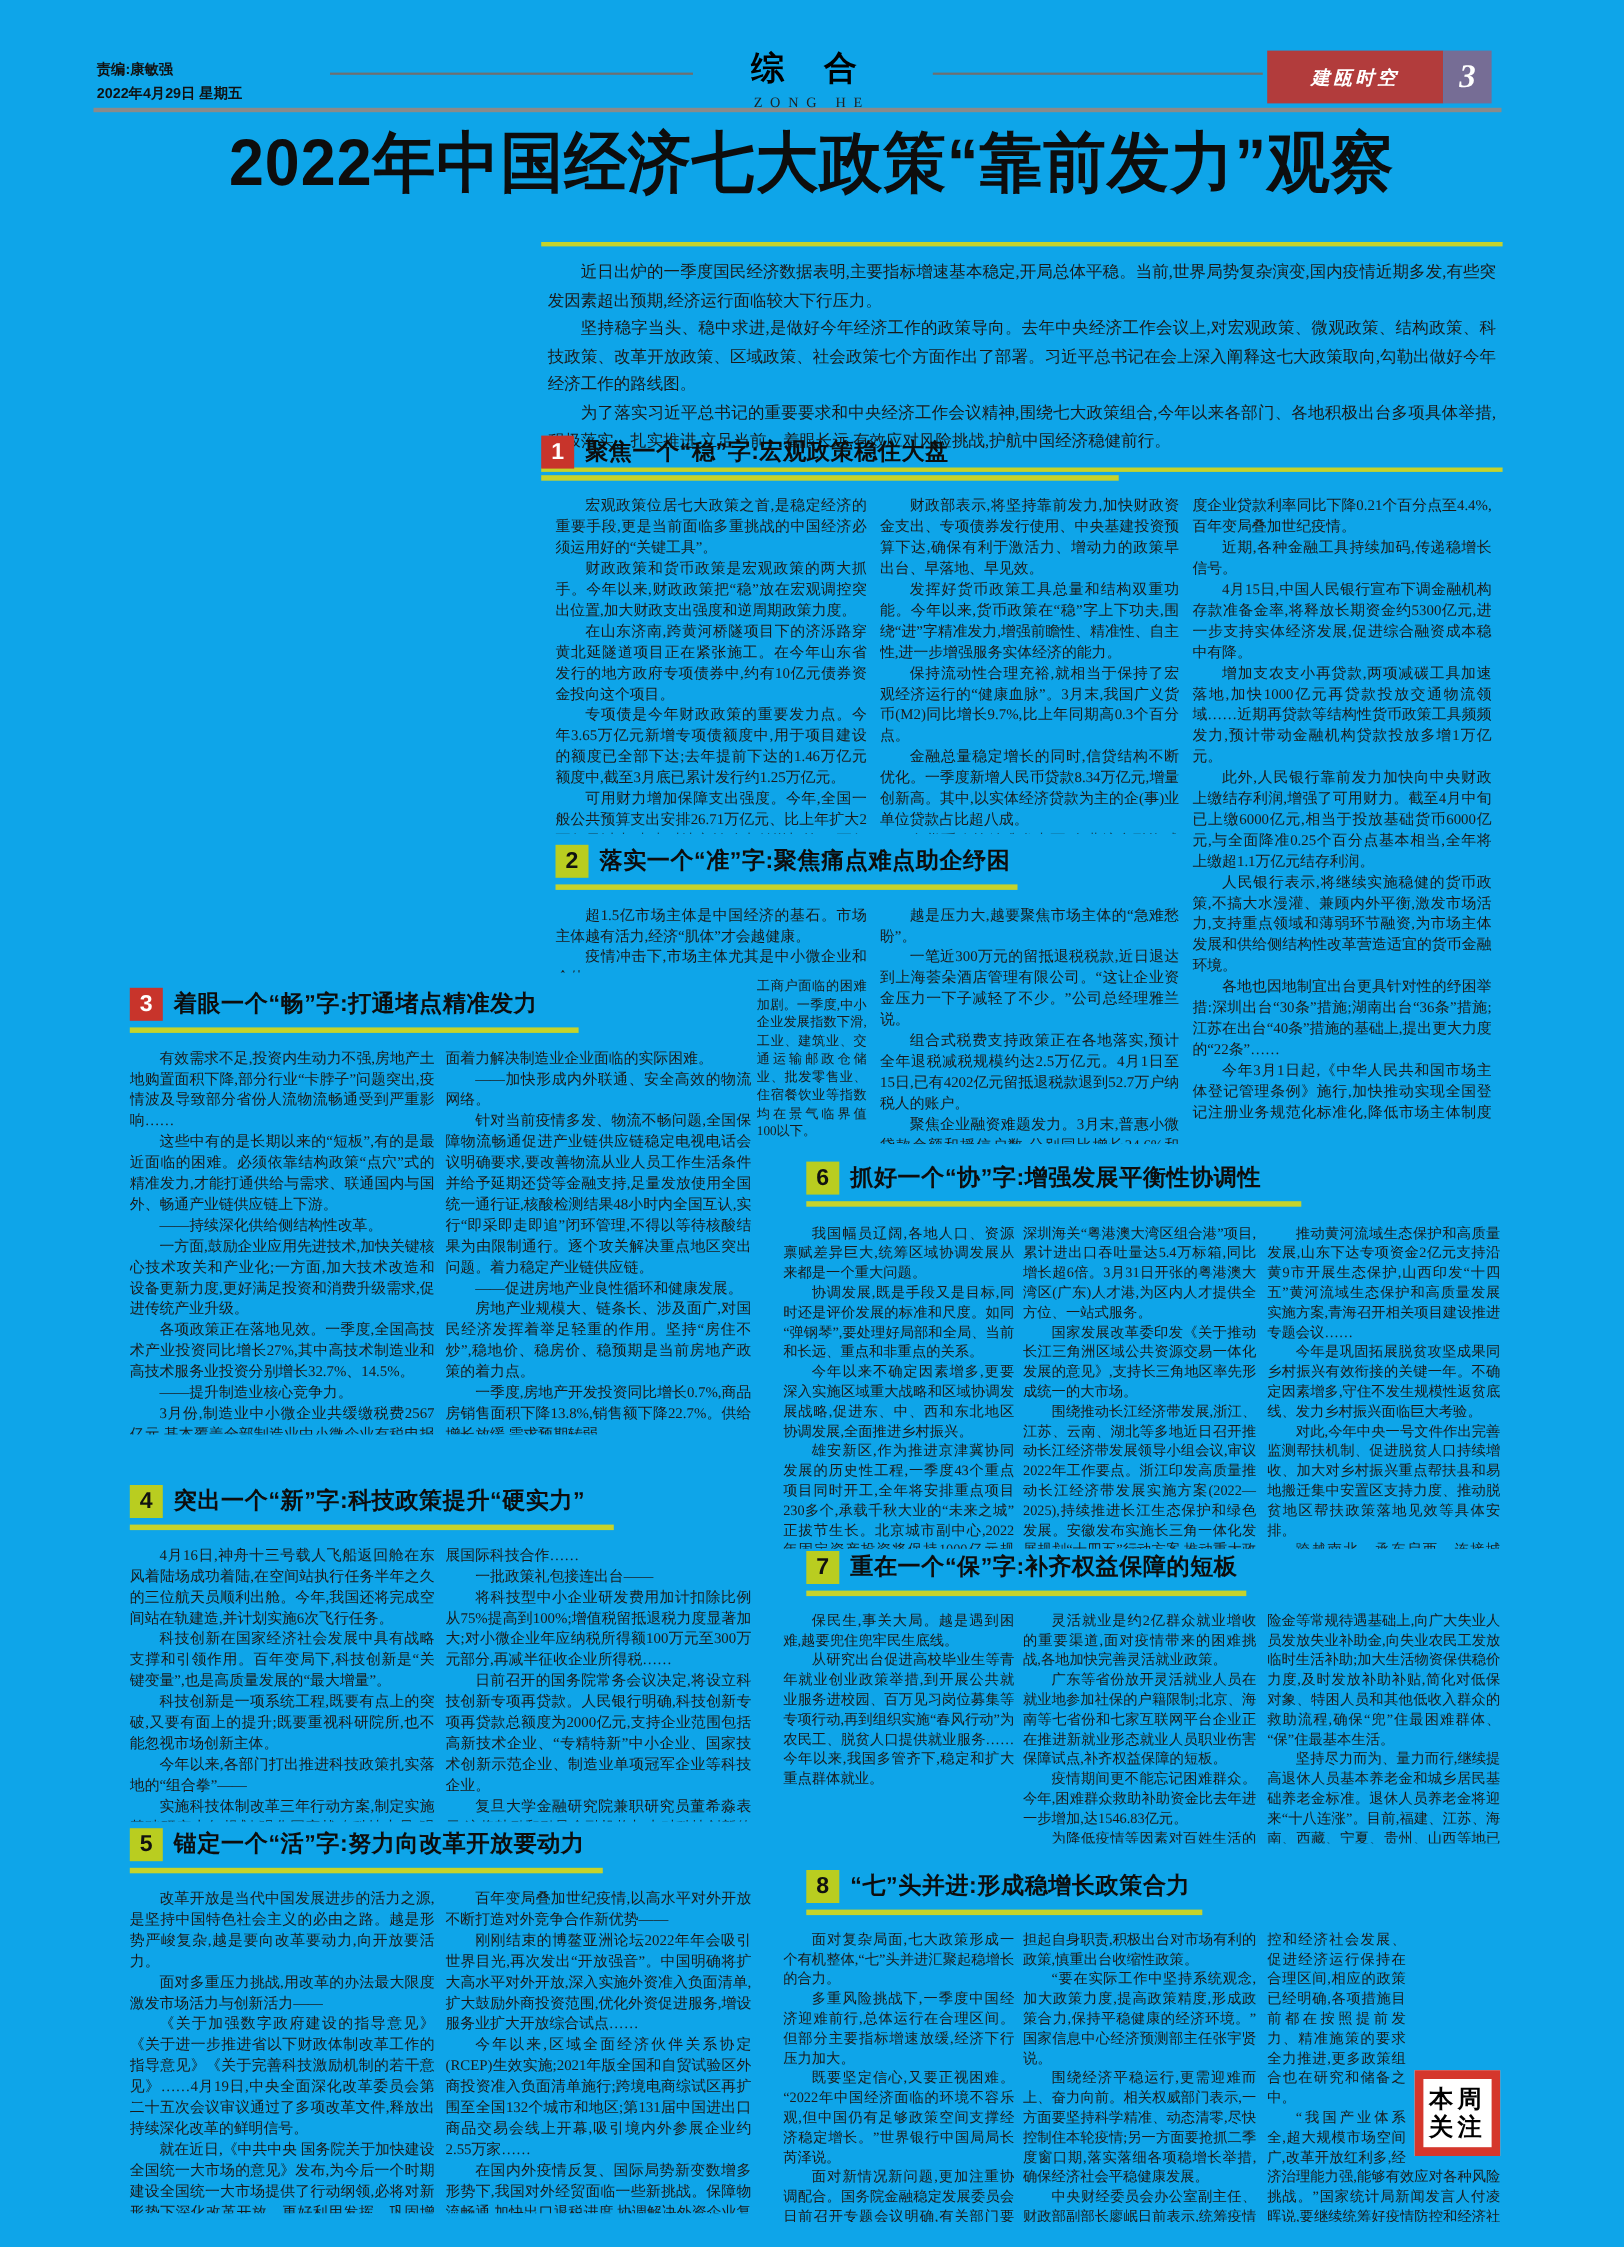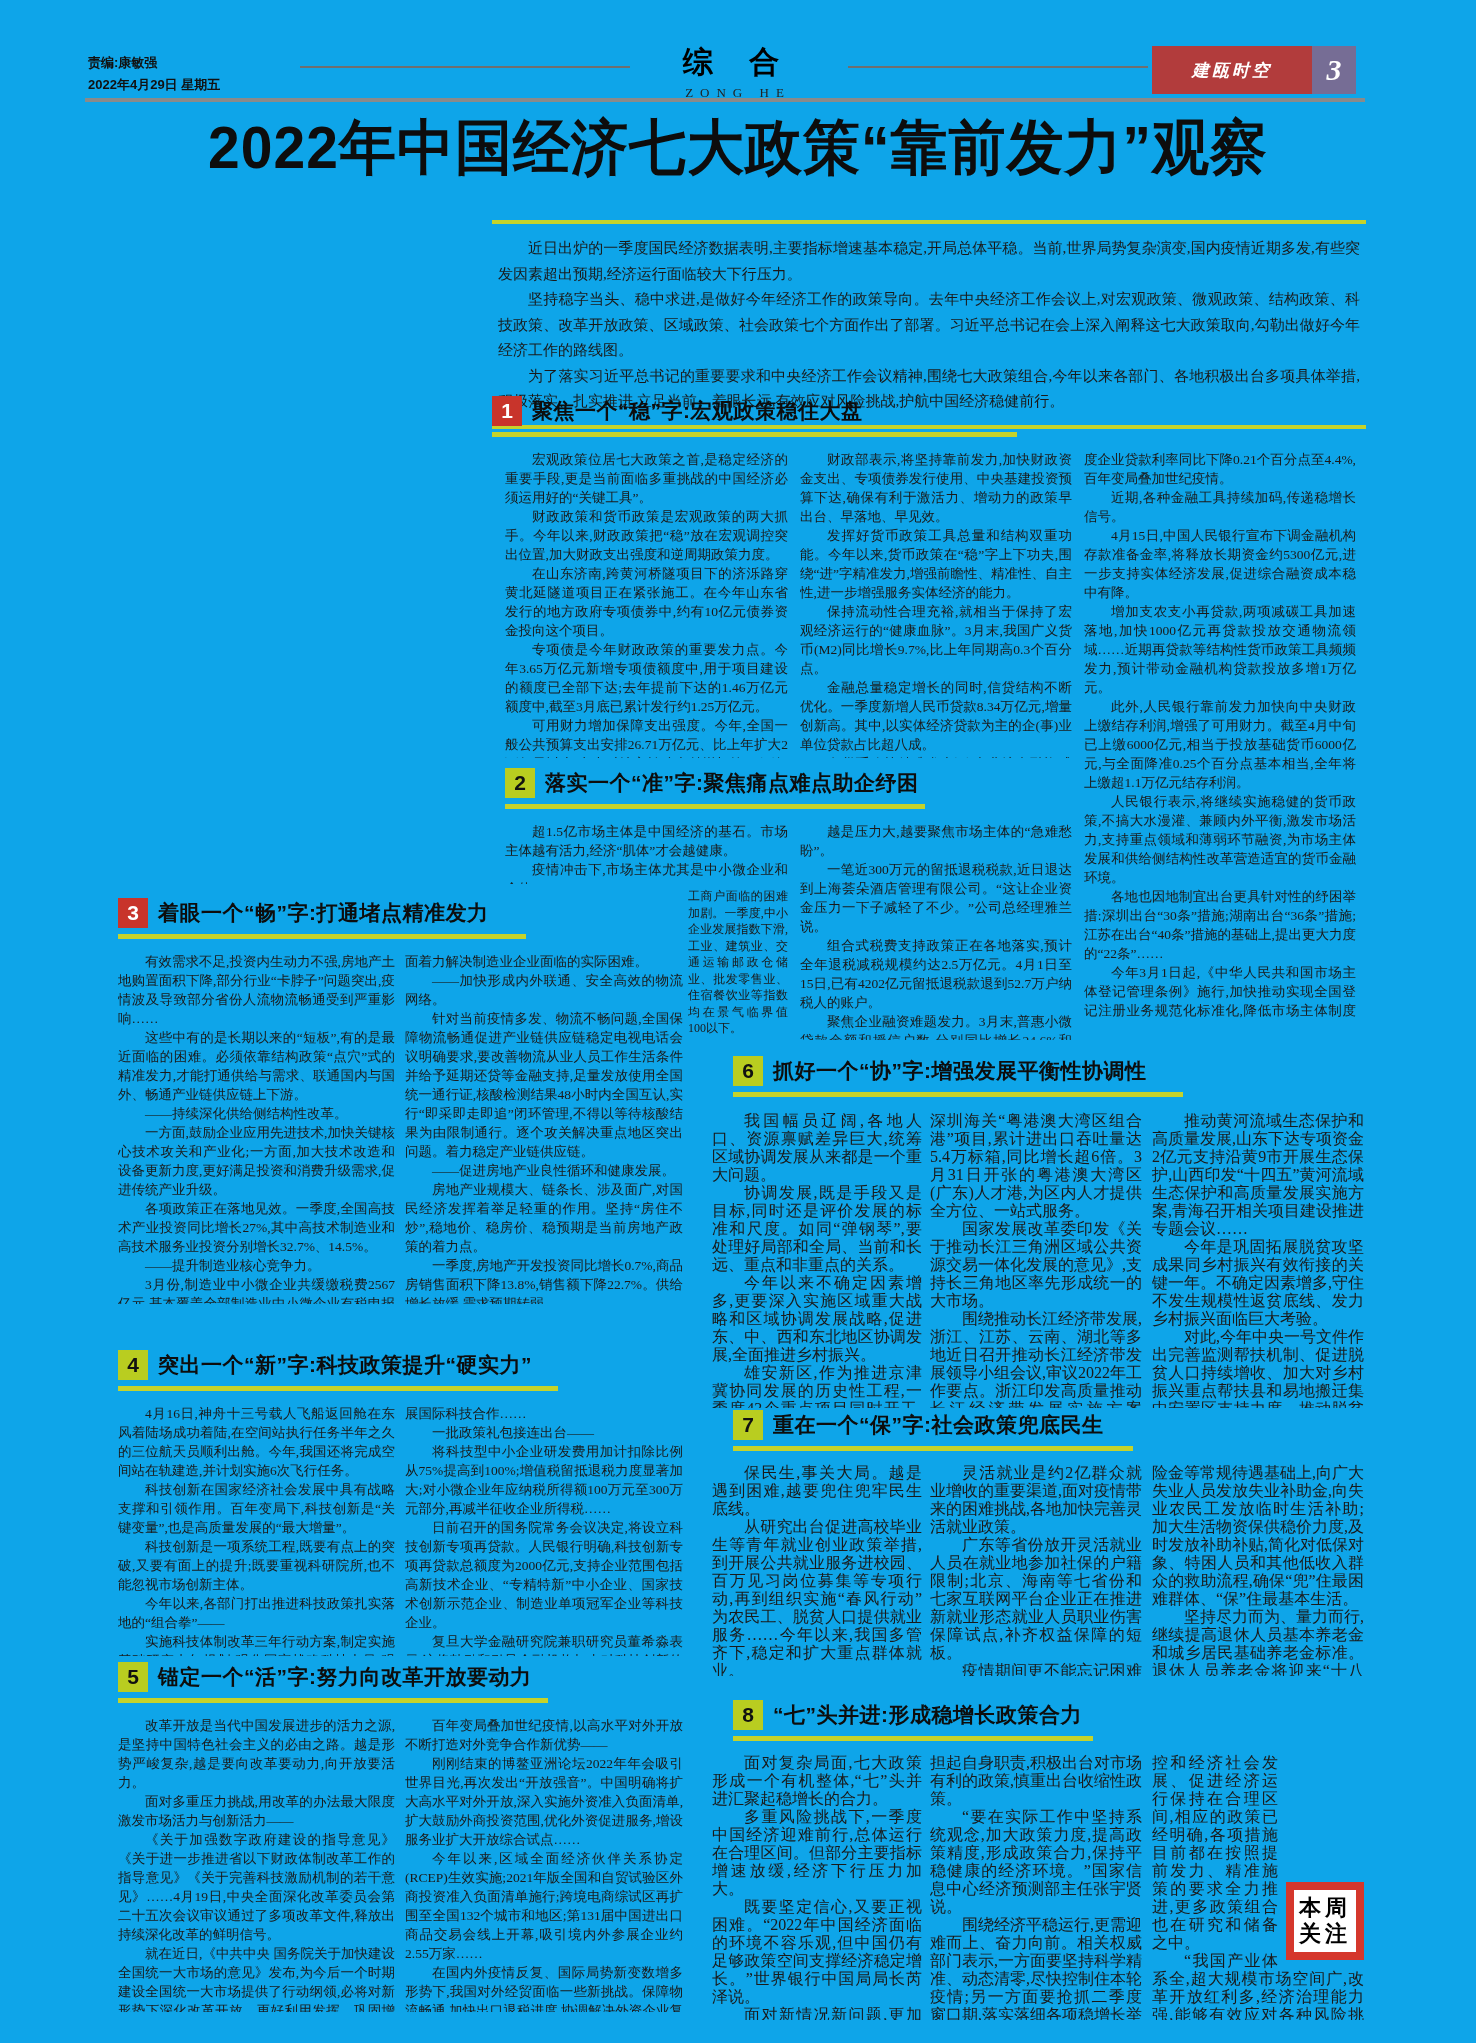--- a/index.html
+++ b/index.html
@@ -49,21 +49,21 @@
   .numbox.red{background:#c8342b;color:#fff;}
   .numbox.green{background:#b9cd20;color:#111;}
   .sec-title{font-family:"Liberation Sans",sans-serif;font-weight:900;font-size:21px;color:#0d0d0d;
      line-height:30px;letter-spacing:.5px;}
   .underbar{height:5px;background:#c5d32b;}
   
   .col{overflow:hidden;text-align:justify;}
   .col p{margin:0;text-indent:2em;}
   .col p.noindent{text-indent:0;}
   .f-big p{font-size:13.5px;line-height:19px;}
-  .f-sml p{font-size:16px;line-height:18px;}
+  .f-sml p{font-size:13px;line-height:18px;}
   .f-tny p{font-size:12px;line-height:16.5px;}
   
   .wk-box{float:right;width:62px;height:62px;border:8px solid #d5372c;background:#fff;
      margin:128px 0 4px 8px;display:flex;flex-direction:column;align-items:center;justify-content:center;
      font-family:"Liberation Sans",sans-serif;font-weight:900;font-size:22px;line-height:26px;
      letter-spacing:4px;color:#000;}
 </style>
 </head>
 <body>
 
@@ -223,21 +223,21 @@
     </div>
   <div class="abs col f-sml" style="left:1152px;top:1112px;width:212px;height:296px;">
       <p>推动黄河流域生态保护和高质量发展,山东下达专项资金2亿元支持沿黄9市开展生态保护,山西印发“十四五”黄河流域生态保护和高质量发展实施方案,青海召开相关项目建设推进专题会议……</p>
       <p>今年是巩固拓展脱贫攻坚成果同乡村振兴有效衔接的关键一年。不确定因素增多,守住不发生规模性返贫底线、发力乡村振兴面临巨大考验。</p>
       <p>对此,今年中央一号文件作出完善监测帮扶机制、促进脱贫人口持续增收、加大对乡村振兴重点帮扶县和易地搬迁集中安置区支持力度、推动脱贫地区帮扶政策落地见效等具体安排。</p>
       <p>跨越南北、承东启西、连接城乡。充分发挥这些区域增长极和动力源作用,形成高质量发展的经济布局,将为我国发展提供重要动力。</p>
     </div>
 
   <div class="abs sec-head" style="left:733px;top:1410px;">
     <div class="numbox green">7</div>
-    <div class="sec-title">重在一个“保”字:社会政策兜底民生</div>
+    <div class="sec-title">重在一个“保”字:补齐权益保障的短板</div>
   </div>
   <div class="abs underbar" style="left:733px;top:1446px;width:400px;"></div>
   <div class="abs col f-sml" style="left:712px;top:1464px;width:210px;height:212px;">
       <p>保民生,事关大局。越是遇到困难,越要兜住兜牢民生底线。</p>
       <p>从研究出台促进高校毕业生等青年就业创业政策举措,到开展公共就业服务进校园、百万见习岗位募集等专项行动,再到组织实施“春风行动”为农民工、脱贫人口提供就业服务……今年以来,我国多管齐下,稳定和扩大重点群体就业。</p>
     </div>
   <div class="abs col f-sml" style="left:930px;top:1464px;width:212px;height:212px;">
       <p>灵活就业是约2亿群众就业增收的重要渠道,面对疫情带来的困难挑战,各地加快完善灵活就业政策。</p>
       <p>广东等省份放开灵活就业人员在就业地参加社保的户籍限制;北京、海南等七省份和七家互联网平台企业正在推进新就业形态就业人员职业伤害保障试点,补齐权益保障的短板。</p>
       <p>疫情期间更不能忘记困难群众。今年,困难群众救助补助资金比去年进一步增加,达1546.83亿元。</p>

